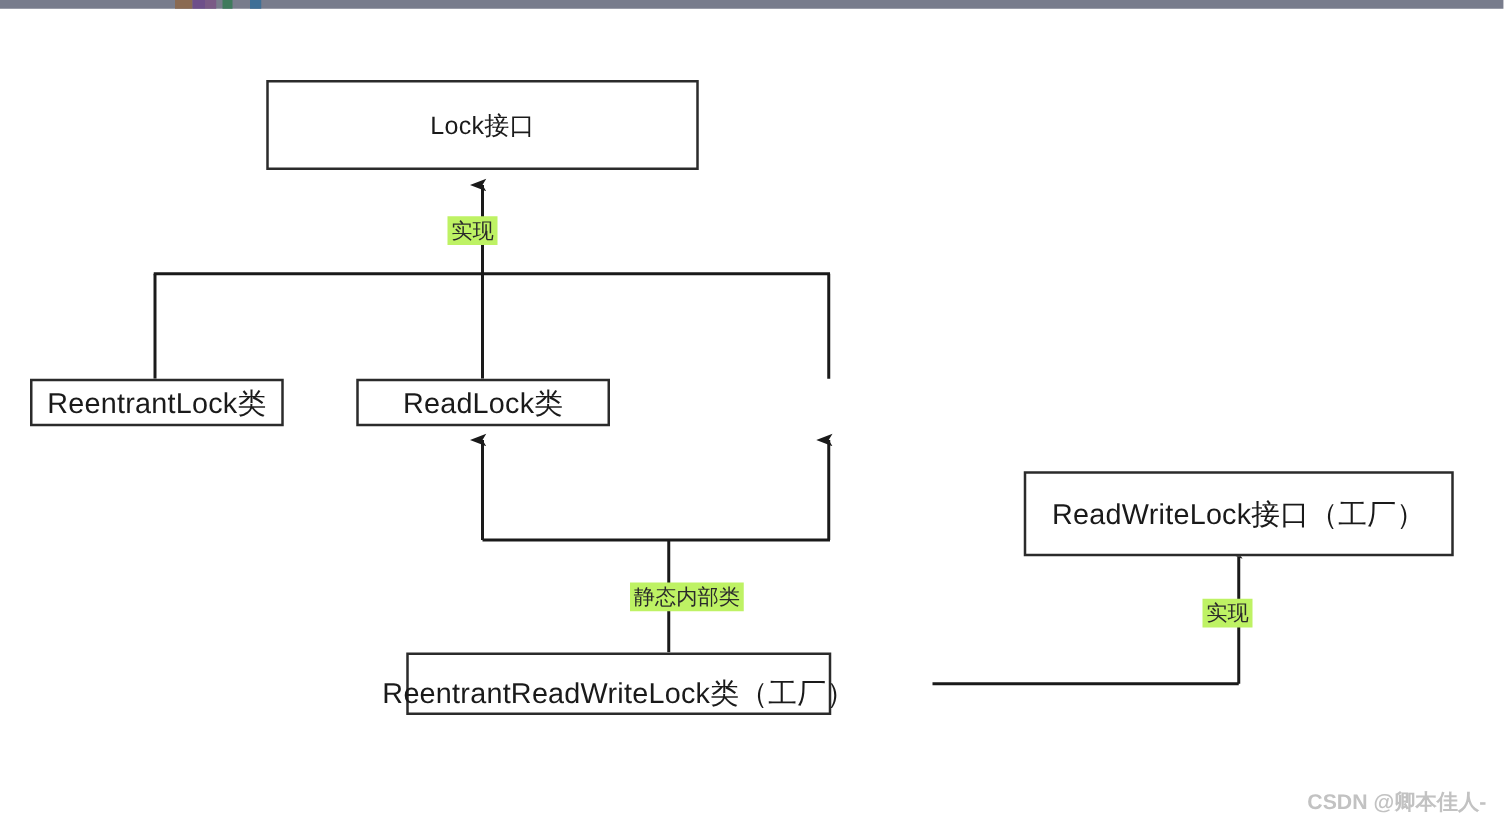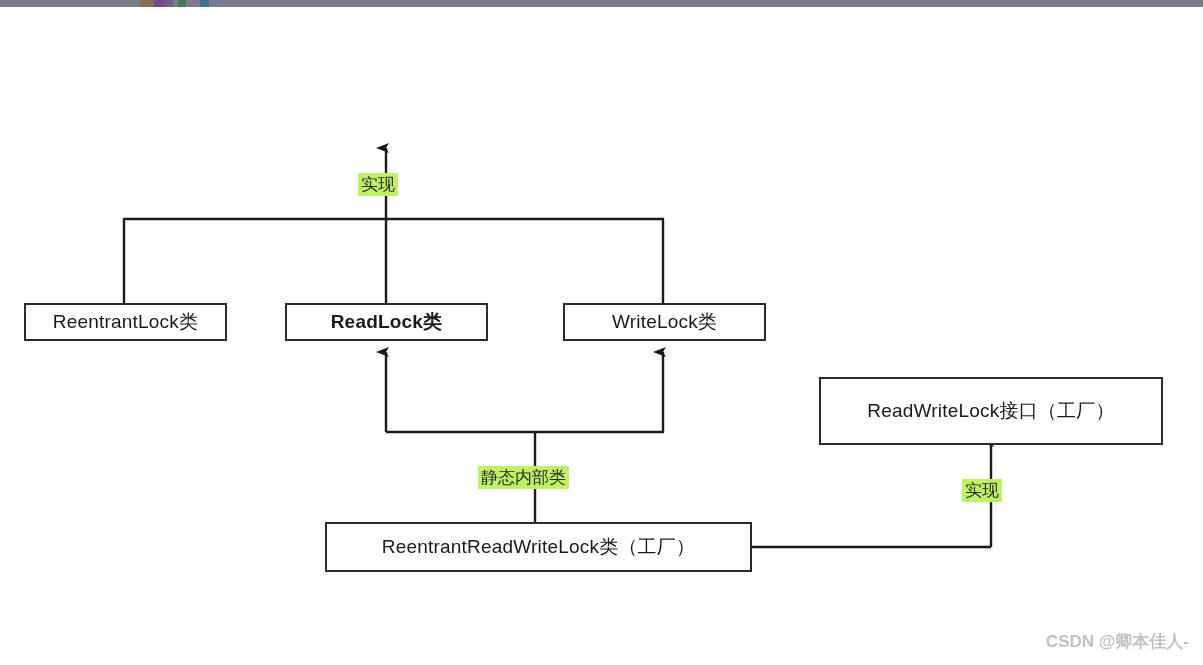--- a/index.html
+++ b/index.html
@@ -39,43 +39,43 @@
   }
   .node {
     position: absolute;
     box-sizing: border-box;
     display: flex;
     align-items: center;
     justify-content: center;
     background: #ffffff;
     border: 2px solid #2b2b2b;
     color: #1a1a1a;
-    font-size: 19px;
+    font-size: 23px;
     letter-spacing: 0.2px;
     white-space: nowrap;
     z-index: 2;
   }
   .node-lock      { left: 213px; top: 64px;  width: 346px; height: 72px; font-size: 20px; }
   .node-reentrant { left: 24px;  top: 303px; width: 203px; height: 38px; }
-  .node-readlock  { left: 285px; top: 303px; width: 203px; height: 38px; font-weight: bold; }
+  .node-readlock  { left: 285px; top: 303px; width: 203px; height: 38px; }
   .node-writelock { left: 563px; top: 303px; width: 203px; height: 38px; }
   .node-rwinterface { left: 819px; top: 377px; width: 344px; height: 68px; }
-  .node-rrwlock   { left: 325px; top: 522px; width: 427px; height: 50px; }
+  .node-rrwlock   { left: 325px; top: 522px; width: 340px; height: 50px; align-items: flex-end; }
 
   .edge-label {
     position: absolute;
     font-size: 17px;
     color: #2b2b2b;
     white-space: nowrap;
     background: #bef264;
     padding: 0 3px;
     z-index: 3;
   }
   .label-impl-top   { left: 358px; top: 173px; }
-  .label-inner      { left: 478px; top: 466px; }
+  .label-inner      { left: 504px; top: 466px; }
   .label-impl-right { left: 962px; top: 479px; }
 
   .watermark {
     position: absolute;
     right: 14px;
     bottom: 12px;
     font-size: 17px;
     color: #c2c2c2;
     white-space: nowrap;
     z-index: 4;
@@ -116,32 +116,32 @@
       <line x1="386" y1="432" x2="386" y2="352" marker-end="url(#arrowUp)"></line>
       <line x1="663" y1="432" x2="663" y2="352" marker-end="url(#arrowUp)"></line>
     </g>
 
     <g stroke="#1a1a1a" stroke-width="2.4" fill="none">
       <line x1="746" y1="547" x2="991" y2="547"></line>
       <line x1="991" y1="547" x2="991" y2="442" marker-end="url(#arrowUp)"></line>
     </g>
   </svg>
 
+  <div class="node node-lock">
+    <span>Lock接口</span>
+  </div>
 
   <div class="node node-reentrant">
     <span>ReentrantLock类</span>
   </div>
 
   <div class="node node-readlock">
     <span>ReadLock类</span>
   </div>
 
-  <div class="node node-writelock">
-    <span>WriteLock类</span>
-  </div>
 
   <div class="node node-rwinterface">
     <span>ReadWriteLock接口（工厂）</span>
   </div>
 
   <div class="node node-rrwlock">
     <span>ReentrantReadWriteLock类（工厂）</span>
   </div>
 
   <div class="edge-label label-impl-top">实现</div>

